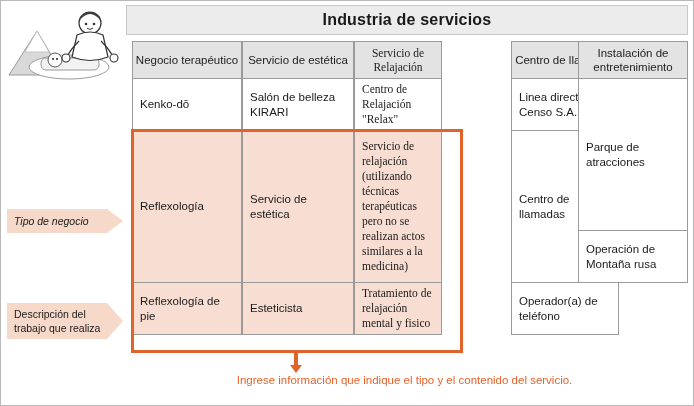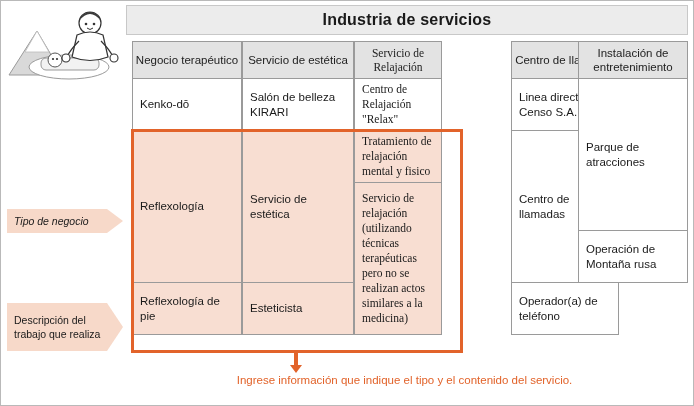--- a/index.html
+++ b/index.html
@@ -168,21 +168,21 @@
       <path d="M72 36 q-9 9 -12 16" stroke="#333333" stroke-width="1.2" fill="none"></path>
       <path d="M94 36 q9 9 12 16" stroke="#333333" stroke-width="1.2" fill="none"></path>
       <circle cx="59" cy="53" r="4" fill="#ffffff" stroke="#333333" stroke-width="1.1"></circle>
       <circle cx="107" cy="53" r="4" fill="#ffffff" stroke="#333333" stroke-width="1.1"></circle>
     </svg>
   </div>
 
   <div class="lbl" style="left:6px; top:208px; width:116px; height:24px;font-style:italic;">
     <span>Tipo de negocio</span>
   </div>
-  <div class="lbl" style="left:6px; top:302px; width:116px; height:48px;">
+  <div class="lbl" style="left:6px; top:302px; width:116px; height:36px;">
     <span>Descripción del trabajo que realiza</span>
   </div>
 
   <div class="table">
 
     <div class="col hl" style="left:0px; width:110px;">
       <div class="hdr">Negocio terapéutico</div>
       <div class="cell c-r1">Kenko-dō</div>
       <div class="cell c-r2 mid">Reflexología</div>
       <div class="cell c-r3">Reflexología de pie</div>
@@ -191,22 +191,22 @@
     <div class="col hl" style="left:110px; width:112px;">
       <div class="hdr">Servicio de estética</div>
       <div class="cell c-r1">Salón de belleza KIRARI</div>
       <div class="cell c-r2 mid">Servicio de estética</div>
       <div class="cell c-r3">Esteticista</div>
     </div>
 
     <div class="col hl" style="left:222px; width:88px;font-family:Liberation Serif, serif;">
       <div class="hdr">Servicio de Relajación</div>
       <div class="cell c-r1">Centro de Relajación "Relax"</div>
+      <div class="cell c-r2 mid">Servicio de relajación (utilizando técnicas terapéuticas pero no se realizan actos similares a la medicina)</div>
       <div class="cell c-r3">Tratamiento de relajación mental y fisico</div>
-      <div class="cell c-r2 mid">Servicio de relajación (utilizando técnicas terapéuticas pero no se realizan actos similares a la medicina)</div>
     </div>
 
     <div class="col" style="left:338px; width:108px;padding-left:41px;">
       <div class="hdr">Centro de llamadas</div>
       <div class="cell c-r1">Linea directa Censo S.A.</div>
       <div class="cell c-r2 mid">Centro de llamadas</div>
       <div class="cell c-r3">Operador(a) de teléfono</div>
     </div>
 
     <div class="col" style="left:446px; width:110px;">

